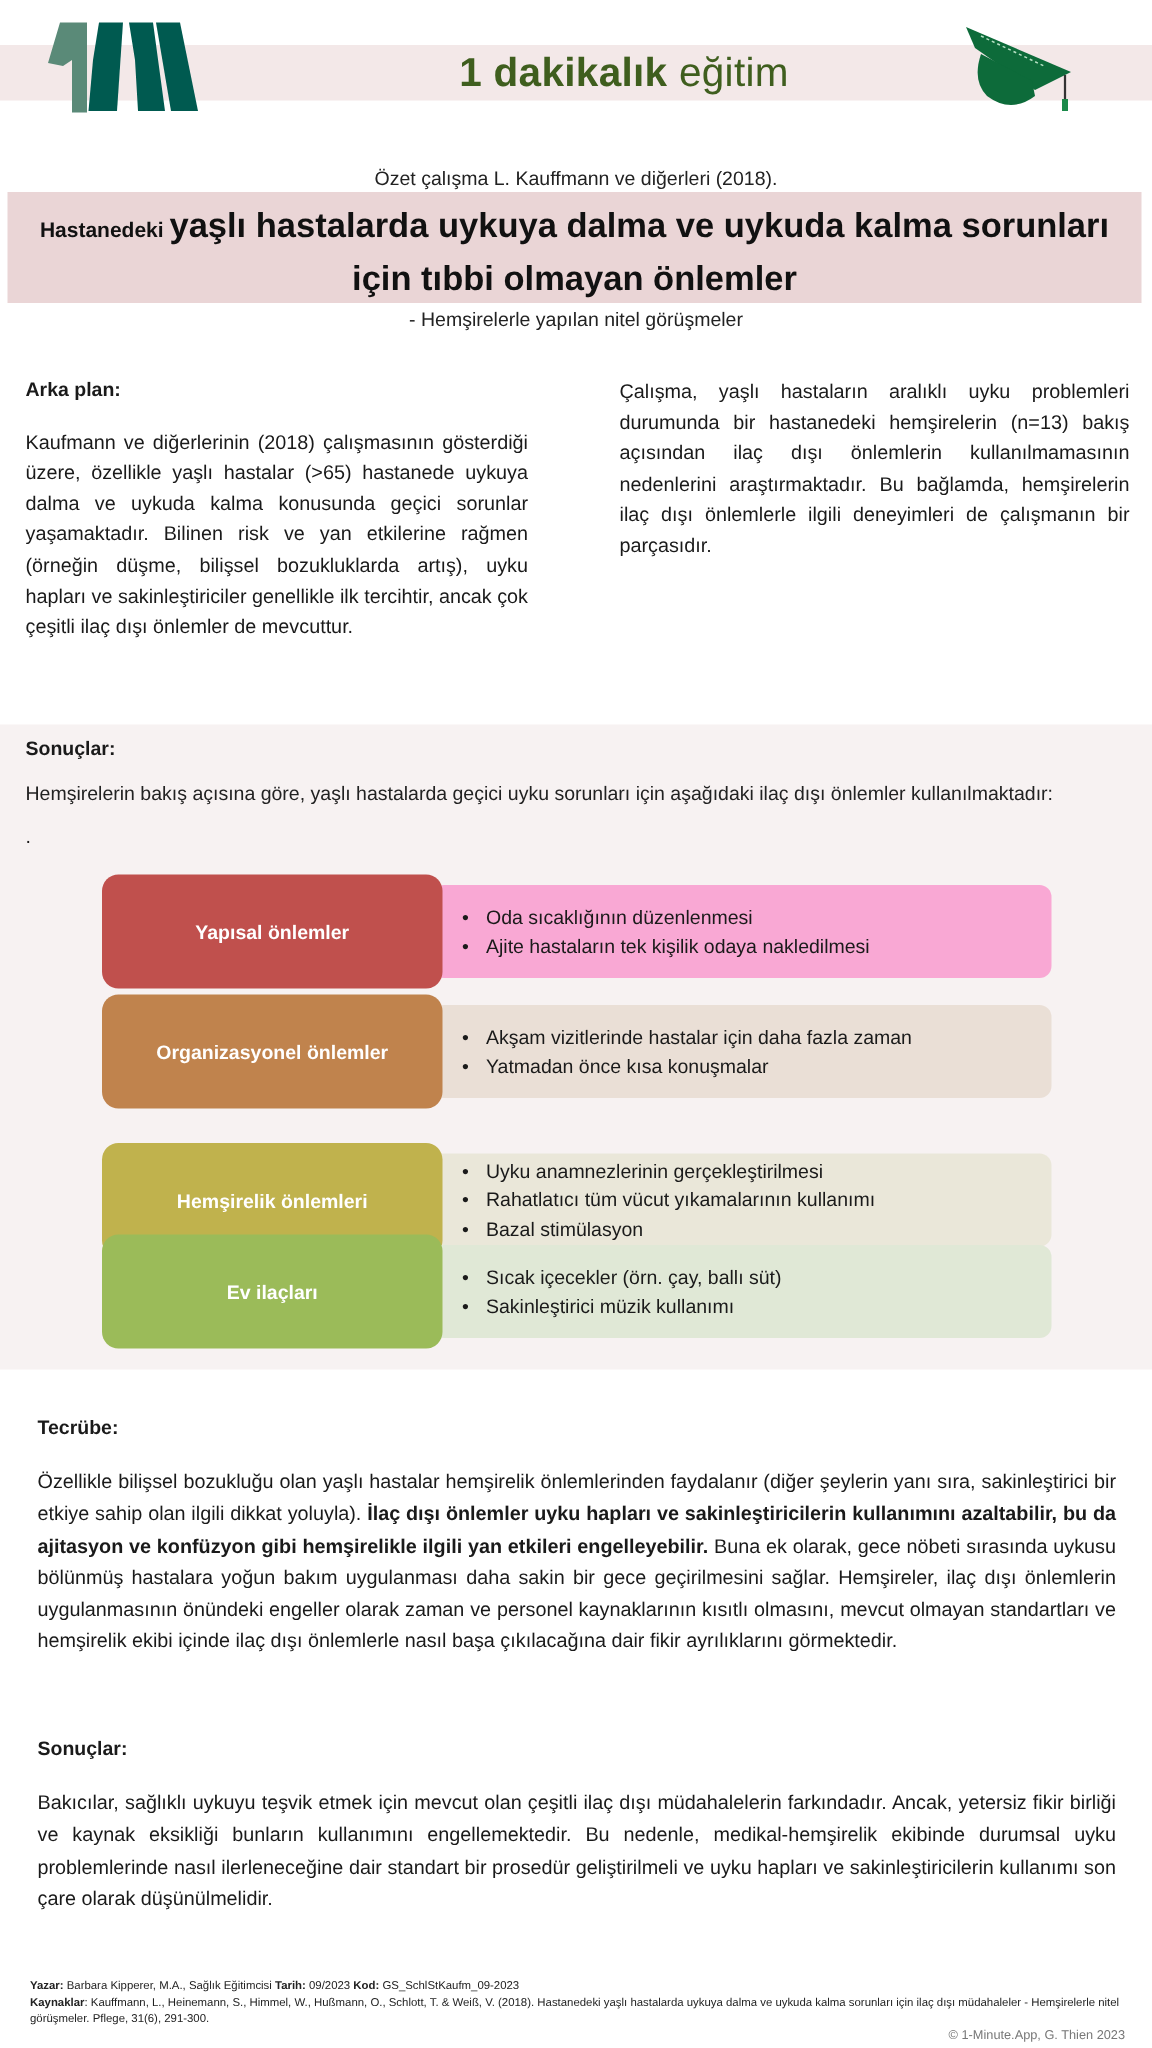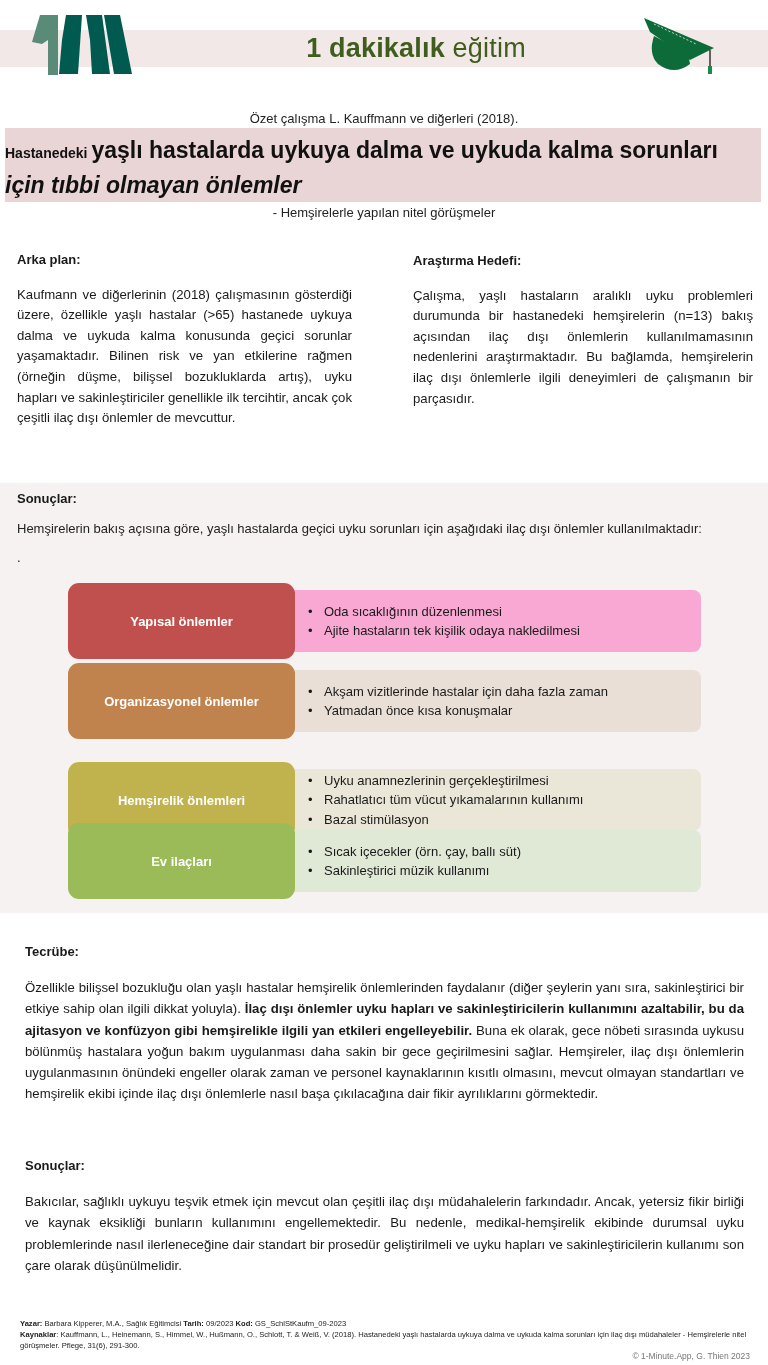--- a/index.html
+++ b/index.html
@@ -7,24 +7,24 @@
     body { font-family: "Liberation Sans", "DejaVu Sans", sans-serif; color: #1a1a1a; position: relative; }
 
     .header { position: absolute; top: 0; left: 0; width: 768px; height: 95px; }
     .header-band { position: absolute; top: 30px; left: 0; width: 768px; height: 37px; background: #f3e8e8; }
     .header-title { position: absolute; top: 30px; left: 0; width: 768px; height: 37px; text-align: center; line-height: 37px; font-size: 27px; color: #3f5e1e; letter-spacing: 0.2px; margin-left: 32px; }
     .header-title b { font-weight: 700; }
     .logo { position: absolute; left: 28px; top: 12px; width: 108px; height: 65px; }
     .cap { position: absolute; left: 640px; top: 14px; width: 78px; height: 62px; }
 
     .study-ref { position: absolute; top: 111px; left: 0; width: 768px; text-align: center; font-size: 13px; color: #222; }
-    .title-box { position: absolute; top: 128px; left: 5px; width: 756px; height: 74px; background: #ead5d6; padding-top: 6px; }
+    .title-box { position: absolute; top: 128px; left: 5px; width: 756px; height: 74px; background: #ead5d6; text-align: center; padding-top: 6px; }
     .title-line1 { font-size: 23px; font-weight: 700; line-height: 32px; color: #111; }
     .title-line1 .small { font-size: 14px; font-weight: 700; }
-    .title-line2 { font-size: 23px; font-weight: 700; line-height: 32px; color: #111; font-style: italic; }
+    .title-line2 { font-size: 23px; font-weight: 700; line-height: 32px; color: #111; }
     .subtitle { position: absolute; top: 205px; left: 0; width: 768px; text-align: center; font-size: 13px; color: #222; }
 
     .col { position: absolute; width: 335px; font-size: 13.2px; line-height: 20.6px; text-align: justify; }
     .col h3 { font-size: 13px; font-weight: 700; margin-bottom: 14px; }
     .col-left { left: 17px; top: 250px; }
     .col-right { left: 413px; top: 251px; width: 340px; }
 
     .results-band { position: absolute; top: 483px; left: 0; width: 768px; height: 430px; background: #f7f2f2; }
     .results-head { position: absolute; top: 491px; left: 17px; font-size: 13px; font-weight: 700; }
     .results-intro { position: absolute; top: 521px; left: 17px; font-size: 13px; color: #222; }
@@ -69,21 +69,20 @@
   <div class="title-line1"><span class="small">Hastanedeki </span><span>yaşlı hastalarda uykuya dalma ve uykuda kalma sorunları</span></div>
   <div class="title-line2">için tıbbi olmayan önlemler</div>
 </div>
 <div class="subtitle">- Hemşirelerle  yapılan nitel görüşmeler</div>
 
 <div class="col col-left">
   <h3>Arka plan:</h3>
   <p>Kaufmann ve diğerlerinin (2018) çalışmasının gösterdiği üzere, özellikle yaşlı hastalar (&gt;65) hastanede uykuya dalma ve uykuda kalma konusunda geçici sorunlar yaşamaktadır. Bilinen risk ve yan etkilerine rağmen (örneğin düşme, bilişsel bozukluklarda artış), uyku hapları ve sakinleştiriciler genellikle ilk tercihtir, ancak çok çeşitli ilaç dışı önlemler de mevcuttur.</p>
 </div>
 <div class="col col-right">
-  <h3>Araştırma  Hedefi:</h3>
   <p>Çalışma, yaşlı hastaların aralıklı uyku problemleri durumunda bir hastanedeki hemşirelerin (n=13) bakış açısından ilaç dışı önlemlerin kullanılmamasının nedenlerini araştırmaktadır. Bu bağlamda, hemşirelerin ilaç dışı önlemlerle ilgili deneyimleri de çalışmanın bir parçasıdır.</p>
 </div>
 
 <div class="results-band"></div>
 <div class="results-head">Sonuçlar:</div>
 <div class="results-intro">Hemşirelerin  bakış açısına göre, yaşlı hastalarda geçici uyku sorunları  için aşağıdaki ilaç dışı önlemler  kullanılmaktadır:</div>
 <div class="results-dot">.</div>
 
 <div class="measure" style="top:583px">
   <div class="panel" style="background:#f9a8d4">

